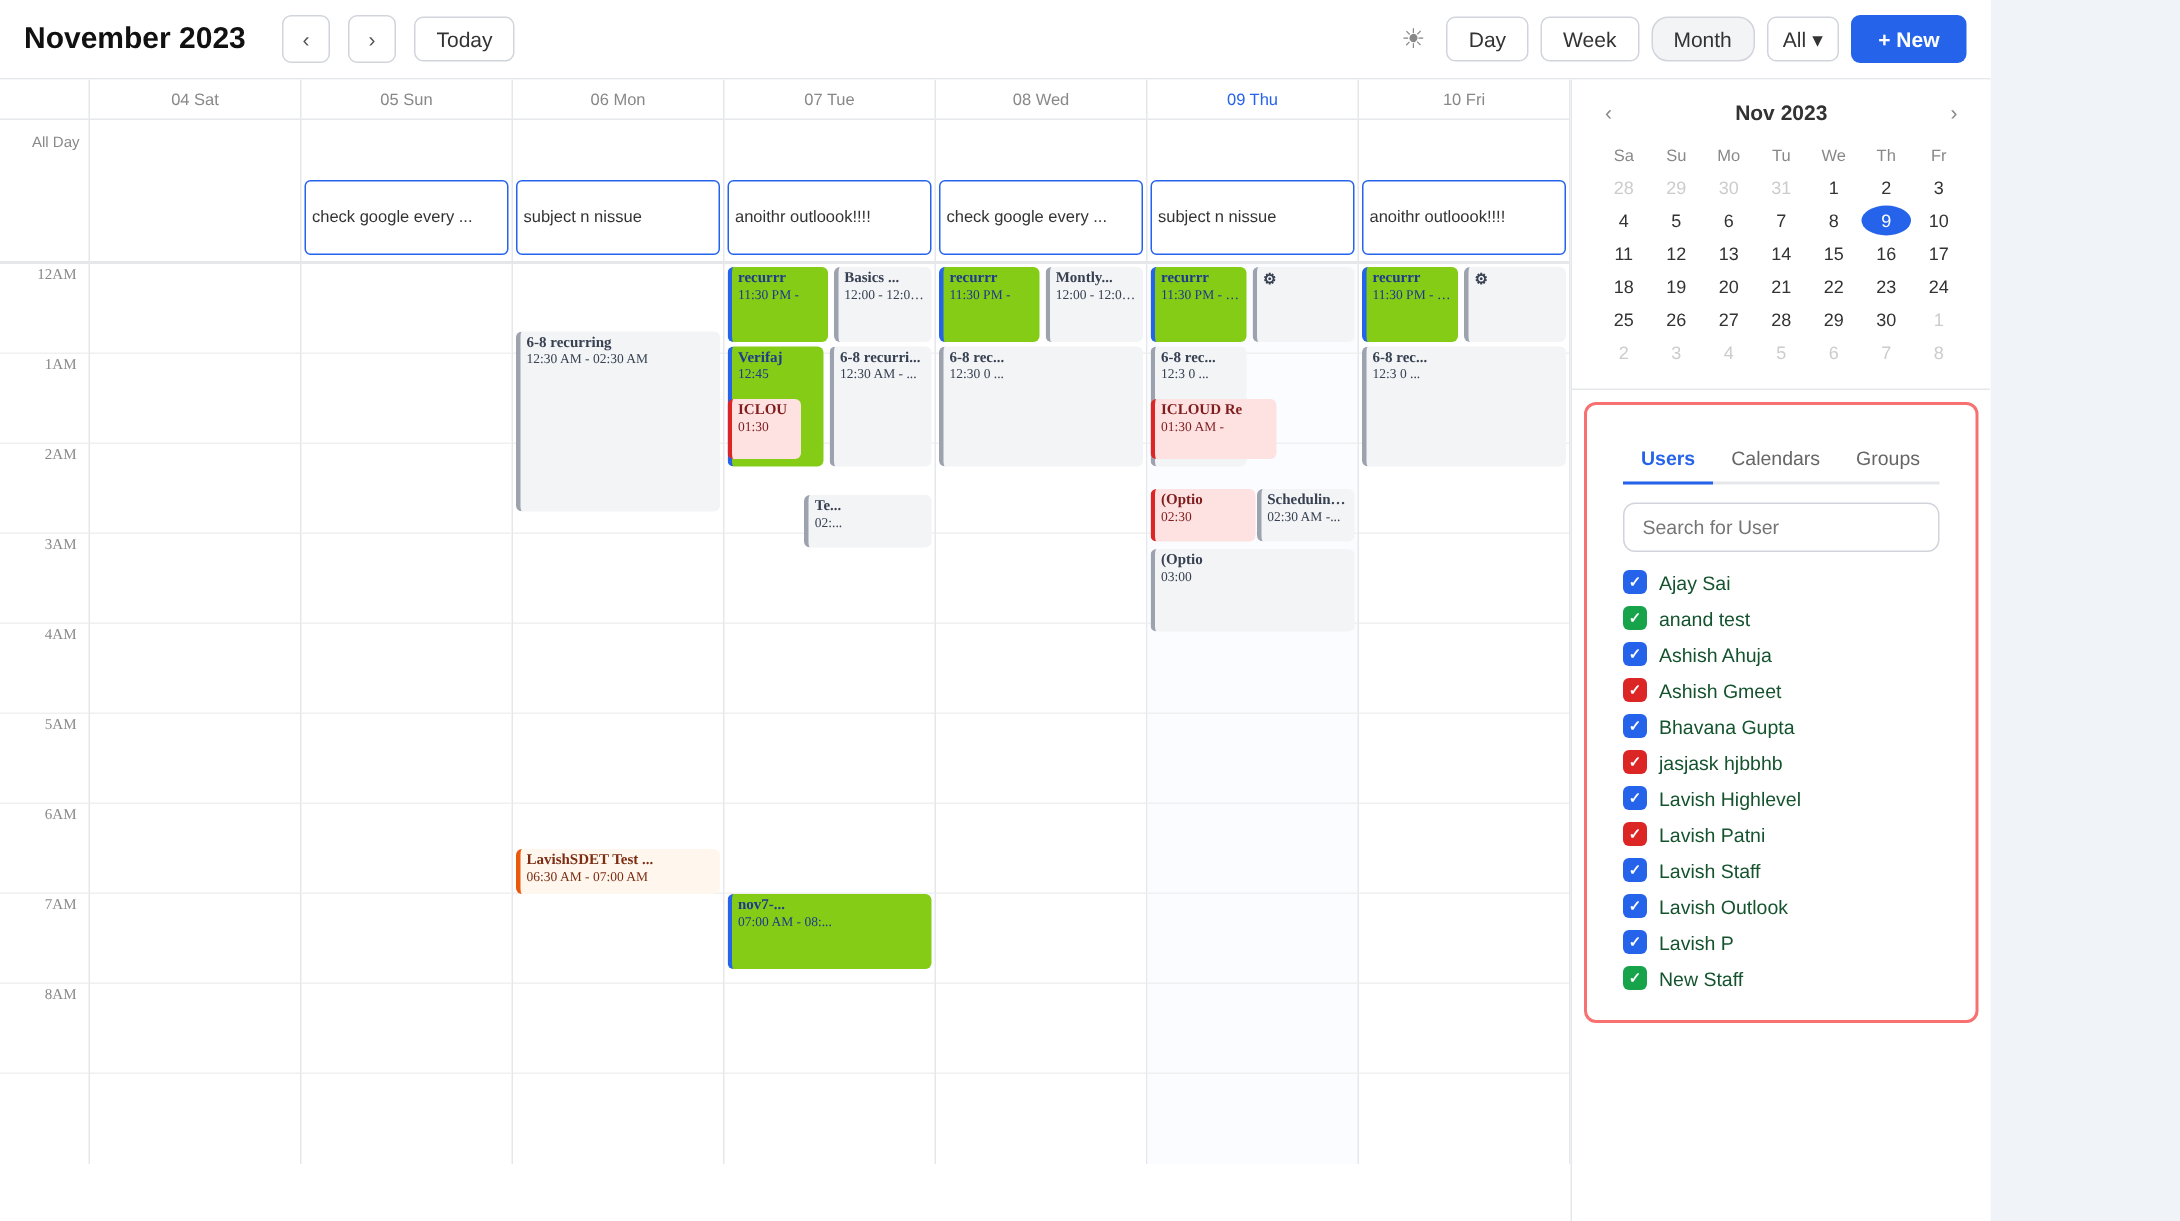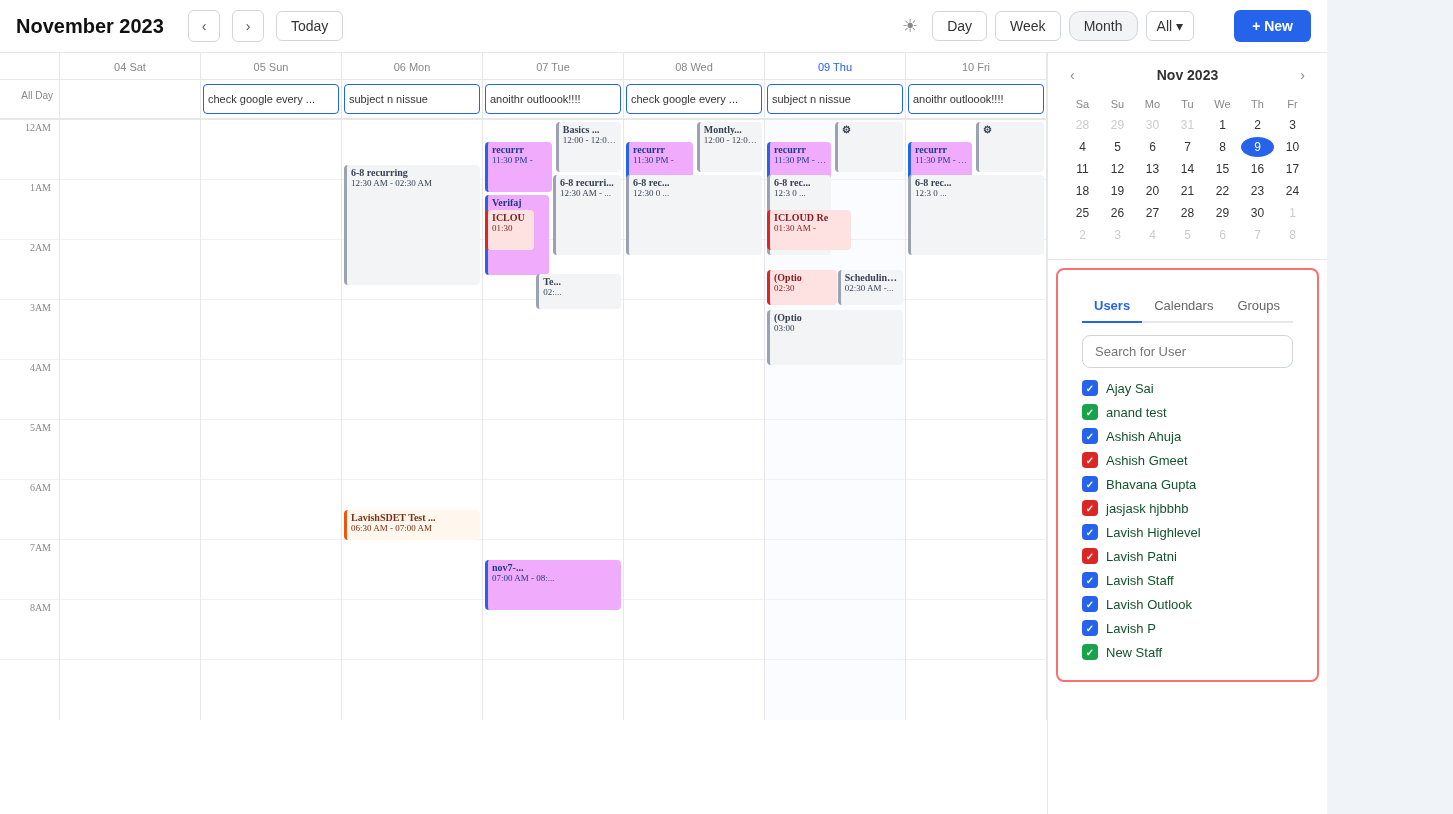--- a/index.html
+++ b/index.html
@@ -9,51 +9,51 @@
 
     
     .header { display: flex; align-items: center; padding: 10px 16px; background: #fff; border-bottom: 1px solid #e5e7eb; gap: 12px; }
     .header-title { font-size: 20px; font-weight: 700; color: #111; min-width: 160px; }
     .nav-btn { border: 1px solid #d1d5db; background: #fff; border-radius: 6px; width: 32px; height: 32px; cursor: pointer; display: flex; align-items: center; justify-content: center; color: #555; font-size: 14px; }
     .today-btn { border: 1px solid #d1d5db; background: #fff; border-radius: 6px; padding: 6px 14px; cursor: pointer; font-size: 14px; color: #333; }
     .header-right { margin-left: auto; display: flex; align-items: center; gap: 8px; }
     .view-btn { border: 1px solid #d1d5db; background: #fff; border-radius: 6px; padding: 6px 14px; cursor: pointer; font-size: 14px; color: #333; }
     .view-btn.active { background: #f3f4f6; font-weight: 500; border-radius: 11px; }
     .all-dropdown { border: 1px solid #d1d5db; background: #fff; border-radius: 6px; padding: 6px 10px; cursor: pointer; font-size: 14px; color: #333; display: flex; align-items: center; gap: 4px; }
-    .new-btn { background: #2563eb; color: #fff; border: none; border-radius: 6px; padding: 8px 18px; cursor: pointer; font-size: 14px; font-weight: 600; display: flex; align-items: center; gap: 6px; margin-left: 32px; }
+    .new-btn { background: #2563eb; color: #fff; border: none; border-radius: 6px; padding: 8px 18px; cursor: pointer; font-size: 14px; font-weight: 600; display: flex; align-items: center; gap: 6px; }
     .theme-icon { width: 28px; height: 28px; display: flex; align-items: center; justify-content: center; cursor: pointer; color: #888; font-size: 18px; }
 
     
     .main-body { display: flex; flex: 1; overflow: hidden; }
 
     
     .calendar-area { flex: 1; display: flex; flex-direction: column; overflow: hidden; }
     .day-headers { display: flex; border-bottom: 1px solid #e5e7eb; background: #fff; }
     .time-col-header { width: 60px; flex-shrink: 0; border-right: 1px solid #e5e7eb; }
     .day-header { flex: 1; text-align: center; padding: 8px 4px 6px; border-right: 1px solid #e5e7eb; font-size: 12px; color: #666; }
     .day-header .day-name { font-size: 11px; color: #888; }
 
     
     .allday-row { display: flex; border-bottom: 2px solid #e5e7eb; background: #fff; min-height: 38px; }
     .allday-label { width: 60px; flex-shrink: 0; font-size: 10px; color: #888; text-align: right; padding-right: 6px; padding-top: 10px; border-right: 1px solid #e5e7eb; }
     .allday-cell { flex: 1; border-right: 1px solid #e5e7eb; padding: 4px 2px; display: flex; align-items: center; }
-    .allday-event { background: #fff; border: 1.5px solid #2563eb; border-radius: 4px; font-size: 11px; padding: 8px 4px; color: #333; white-space: nowrap; overflow: hidden; text-overflow: ellipsis; width: 100%; cursor: pointer; }
+    .allday-event { background: #fff; border: 1.5px solid #2563eb; border-radius: 4px; font-size: 11px; padding: 18px 4px; color: #333; white-space: nowrap; overflow: hidden; text-overflow: ellipsis; width: 100%; cursor: pointer; margin-top: 36px; }
 
     
     .scroll-area { flex: 1; overflow-y: auto; }
     .time-grid { display: flex; position: relative; font-family: Liberation Serif, serif; }
     .time-labels { width: 60px; flex-shrink: 0; border-right: 1px solid #e5e7eb; background: #fff; }
     .time-slot-label { height: 60px; display: flex; align-items: flex-start; justify-content: flex-end; padding-right: 8px; padding-top: 2px; font-size: 10px; color: #888; border-bottom: 1px solid #f0f0f0; }
     .days-columns { flex: 1; display: flex; }
     .day-col { flex: 1; border-right: 1px solid #e5e7eb; position: relative; min-height: 600px; }
     .hour-cell { height: 60px; border-bottom: 1px solid #f0f0f0; position: relative; }
 
     
     .event { position: absolute; border-radius: 4px; font-size: 10px; padding: 2px 4px; cursor: pointer; overflow: hidden; z-index: 2; }
-    .event-blue { background: #f0abfc; border-left: 3px solid #2563eb; color: #1e3a8a; margin-top: 20px; }
+    .event-blue { background: #84cc16; border-left: 3px solid #2563eb; color: #1e3a8a; }
     .event-red { background: #fee2e2; border-left: 3px solid #dc2626; color: #7f1d1d; }
     .event-orange { background: #fff7ed; border-left: 3px solid #ea580c; color: #7c2d12; }
     .event-gray { background: #f3f4f6; border-left: 3px solid #9ca3af; color: #374151; }
     .event-title { font-weight: 600; font-size: 10px; white-space: nowrap; overflow: hidden; text-overflow: ellipsis; }
     .event-time { font-size: 9px; white-space: nowrap; overflow: hidden; text-overflow: ellipsis; }
 
     
     .right-panel { width: 280px; flex-shrink: 0; border-left: 1px solid #e5e7eb; display: flex; flex-direction: column; background: #fff; overflow-y: auto; }
 
     

